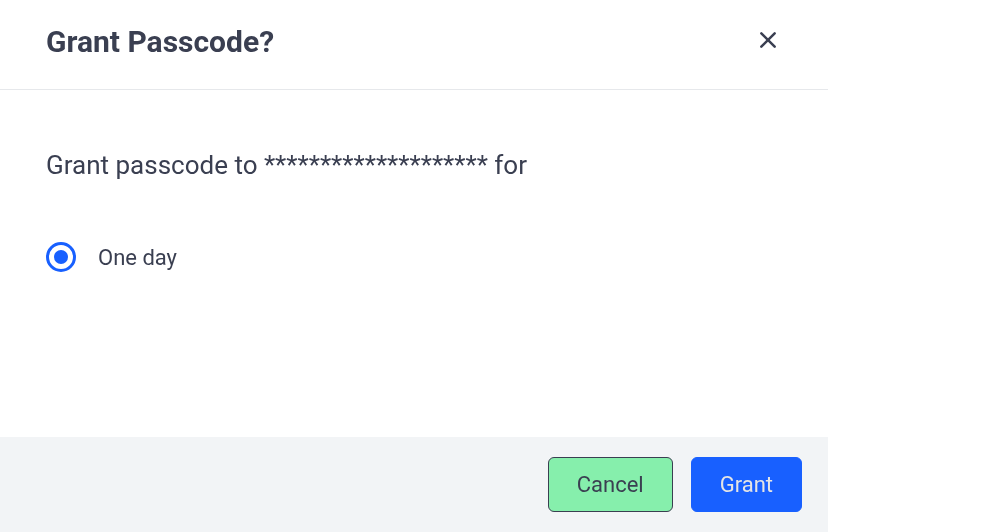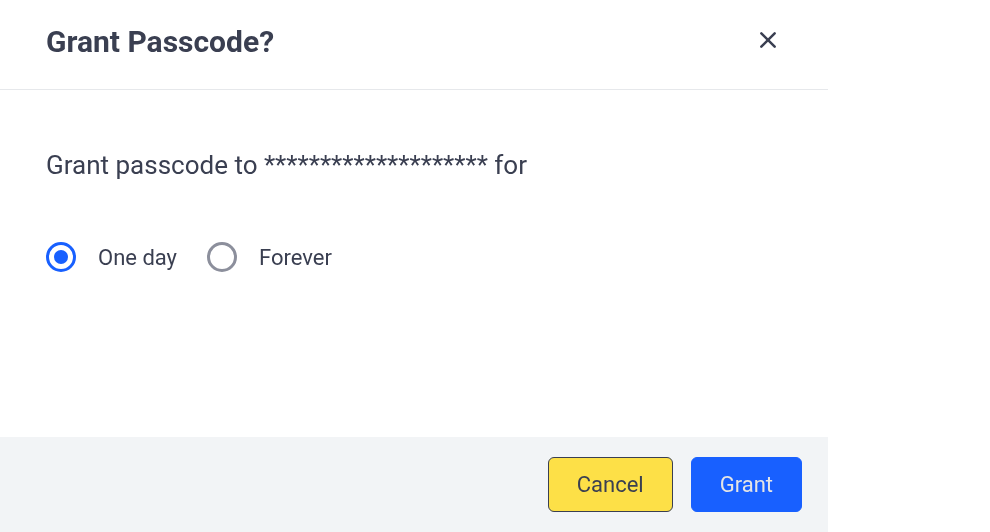--- a/index.html
+++ b/index.html
@@ -4,30 +4,30 @@
 <style>
   * { box-sizing: border-box; margin: 0; padding: 0; }
   html, body { width: 990px; height: 532px; font-family: -apple-system, BlinkMacSystemFont, "Segoe UI", Roboto, "Helvetica Neue", Arial, sans-serif; background: #fff; color: #3a3f51; }
   .dialog { width: 828px; height: 532px; display: flex; flex-direction: column; }
   .header { display: flex; align-items: center; justify-content: space-between; padding: 24px 46px 30px 46px; border-bottom: 1px solid #e6e8eb; }
   .title { font-size: 30px; font-weight: 700; color: #3a3f51; }
   .close { width: 28px; height: 28px; display: flex; align-items: center; justify-content: center; cursor: pointer; color: #3a3f51; background: none; border: none; }
   .close svg { width: 20px; height: 20px; }
   .body { padding: 60px 46px 40px 46px; flex: 1; }
   .prompt { font-size: 26px; color: #3a3f51; margin-bottom: 62px; }
-  .radio-group { display: flex; flex-direction: row; gap: 30px; }
+  .radio-group { display: flex; flex-direction: column; gap: 30px; }
   .radio-option { display: flex; align-items: center; gap: 22px; cursor: pointer; }
   .radio-outer { width: 30px; height: 30px; border-radius: 50%; border: 3px solid #8c8f9c; display: flex; align-items: center; justify-content: center; }
   .radio-option.selected .radio-outer { border-color: #1860ff; }
   .radio-inner { width: 14px; height: 14px; border-radius: 50%; background: #1860ff; display: none; }
   .radio-option.selected .radio-inner { display: block; }
   .radio-label { font-size: 22px; color: #3a3f51; }
   .footer { background: #f2f4f6; padding: 20px 26px; display: flex; justify-content: flex-end; gap: 18px; }
   .btn { font-size: 22px; padding: 14px 28px; border-radius: 6px; cursor: pointer; font-family: inherit; }
-  .btn-secondary { background: #fde047; border: 1.5px solid #3a3f51; color: #3a3f51; }
+  .btn-secondary { background: #86efac; border: 1.5px solid #3a3f51; color: #3a3f51; }
   .btn-primary { background: #1860ff; border: 1.5px solid #1860ff; color: #e5e5e5; }
 </style>
 </head>
 <body>
 
 <div class="dialog">
   <div class="header">
     <h1 class="title">Grant Passcode?</h1>
     <button class="close">
       <span>
@@ -44,26 +44,20 @@
       <span>Grant passcode to </span><span>********************</span><span> for</span>
     </p>
 
     <div class="radio-group">
       <div class="radio-option selected">
         <span class="radio-outer">
           <span class="radio-inner"></span>
         </span>
         <span class="radio-label">One day</span>
       </div>
-      <div class="radio-option">
-        <span class="radio-outer">
-          
-        </span>
-        <span class="radio-label">Forever</span>
-      </div>
     </div>
   </div>
 
   <div class="footer">
     <button class="btn btn-secondary">Cancel</button>
     <button class="btn btn-primary">Grant</button>
   </div>
 </div>
 
 </body></html>

